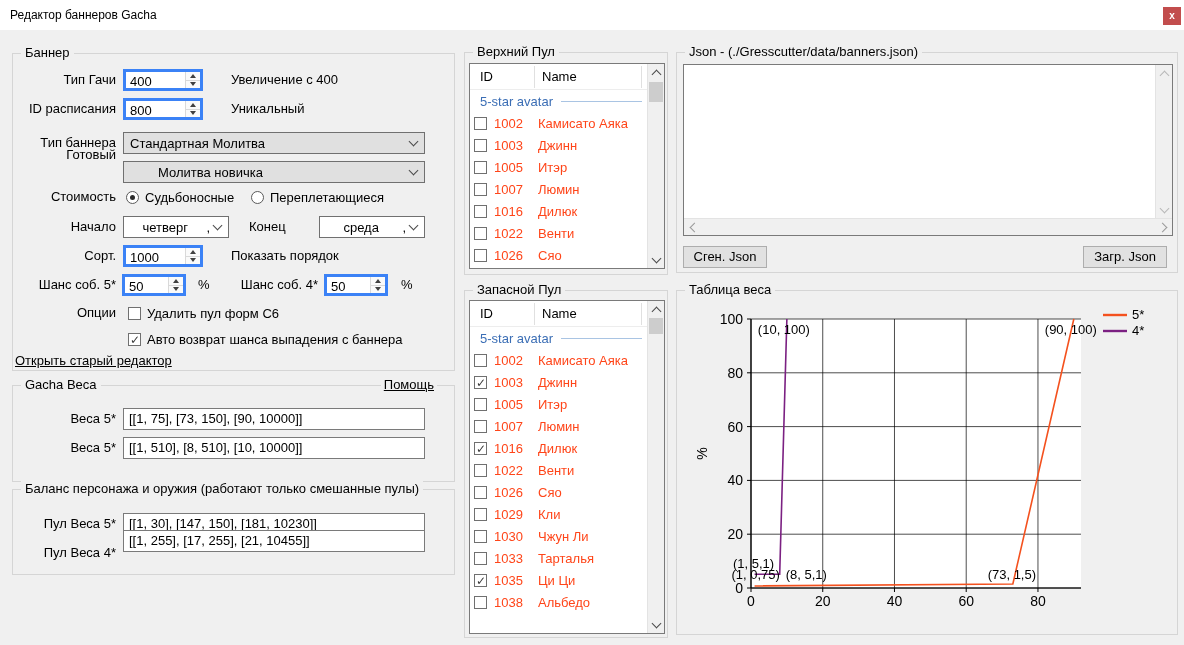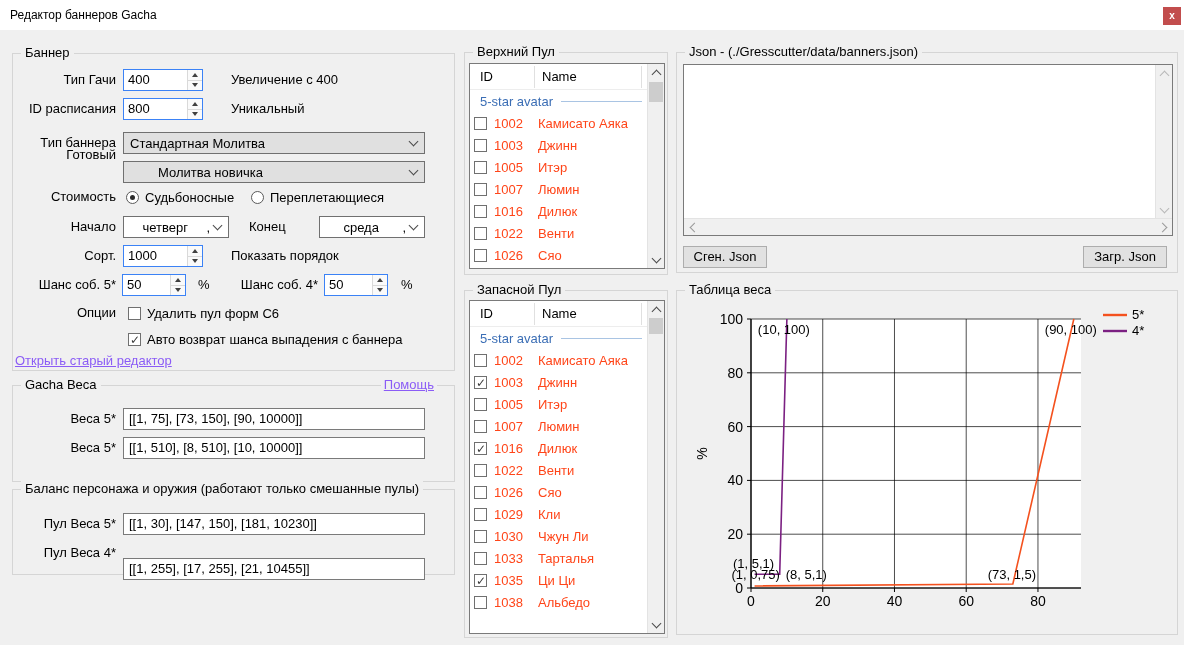--- a/index.html
+++ b/index.html
@@ -18,21 +18,21 @@
   .title-text { position:absolute; left:10px; top:8px; font-size:12px; color:#000; }
   .close-btn { position:absolute; left:1163px; top:7px; width:18px; height:18px; background:#c24d4d; color:#fff; font-size:10px; line-height:17px; text-align:center; font-weight:bold; cursor:default; }
 
   
   .group { position:absolute; border:1px solid #d5d5d5; }
   .group-legend { position:absolute; top:-9px; left:8px; background:#f0f0f0; padding:0 4px; white-space:nowrap; }
 
   
   .flabel { position:absolute; text-align:right; line-height:22px; white-space:nowrap; }
   .caption { position:absolute; line-height:22px; white-space:nowrap;text-align:center; }
-  .spin-input { position:absolute; height:22px; background:#fff; border:1px solid #3b82f6; display:flex; }
+  .spin-input { position:absolute; height:22px; background:#fff; border:3px solid #3b82f6; display:flex; }
   .spin-value { flex:1; line-height:20px; padding-left:4px; overflow:hidden; }
   .spinner { width:15px; display:flex; flex-direction:column; border-left:1px solid #d9d9d9; }
   .spin-btn { flex:1; background:#fafafa; display:flex; align-items:center; justify-content:center; }
   .spin-btn + .spin-btn { border-top:1px solid #d9d9d9; }
   .tri-up { width:0; height:0; border-left:3px solid transparent; border-right:3px solid transparent; border-bottom:4px solid #404040; }
   .tri-down { width:0; height:0; border-left:3px solid transparent; border-right:3px solid transparent; border-top:4px solid #404040; }
 
   .combo { position:absolute; height:22px; border:1px solid #707070; display:flex; align-items:center; }
   .combo-gray { background:#e0e0e0; }
   .combo-gray .combo-text { padding-left:6px; flex:1; text-align:left; }
@@ -45,21 +45,21 @@
   .radio-item { position:absolute; display:flex; align-items:center; height:16px; white-space:nowrap; }
   .radio-circle { width:13px; height:13px; border:1px solid #5a5a5a; border-radius:50%; background:#fff; margin-right:6px; position:relative; flex:0 0 13px; }
   .radio-circle.checked::after { content:""; position:absolute; left:3px; top:3px; width:5px; height:5px; border-radius:50%; background:#2b2b2b; }
 
   .check-item { position:absolute; display:flex; align-items:center; height:16px; white-space:nowrap; }
   .cb { width:13px; height:13px; border:1px solid #707070; background:#fff; margin-right:6px; position:relative; flex:0 0 13px; }
   .cb.checked::after { content:"\2713"; position:absolute; left:1px; top:-1px; font-size:12px; color:#3a3a3a; }
 
   .text-input { position:absolute; height:22px; background:#fff; border:1px solid #7a7a7a; line-height:20px; padding-left:5px; white-space:nowrap; overflow:hidden; }
 
-  a.link { color:#8b5cf6; text-decoration:underline; cursor:pointer; }
+  a.link { color:#000000; text-decoration:underline; cursor:pointer; }
   .link-abs { position:absolute; white-space:nowrap; }
   .help-link { position:absolute; right:17px; top:-9px; background:#f0f0f0; padding:0 3px; }
 
   
   .listview { position:absolute; background:#fff; border:1px solid #7a7a7a; overflow:hidden; }
   .lv-header { position:absolute; left:0; top:0; height:26px; width:178px; background:#fff; }
   .lv-col { position:absolute; top:0; line-height:25px; color:#000; }
   .lv-sep { position:absolute; top:2px; width:1px; height:22px; background:#e0e0e0; }
   .lv-header-underline { position:absolute; left:0; top:25px; width:178px; height:1px; background:#ededed; }
   .lv-rows { position:absolute; left:0; top:26px; width:178px; }
@@ -235,21 +235,21 @@
   <div class="text-input" style="left:110px;top:51px;width:302px;">[[1, 510], [8, 510], [10, 10000]]</div>
 </div>
 
 <div class="group" style="left:12px;top:489px;width:443px;height:86px;">
   <span class="group-legend">Баланс персонажа и оружия (работают только смешанные пулы)</span>
 
   <span class="flabel" style="left:4px;top:23px;width:99px;">Пул Веса 5*</span>
   <div class="text-input" style="left:110px;top:23px;width:302px;">[[1, 30], [147, 150], [181, 10230]]</div>
 
   <span class="flabel" style="left:4px;top:52px;width:99px;">Пул Веса 4*</span>
-  <div class="text-input" style="left:110px;top:68px;width:302px;">[[1, 255], [17, 255], [21, 10455]]</div>
+  <div class="text-input" style="left:110px;top:40px;width:302px;">[[1, 255], [17, 255], [21, 10455]]</div>
 </div>
 
 <div class="group" style="left:464px;top:52px;width:204px;height:223px;">
   <span class="group-legend">Верхний Пул</span>
   <div class="listview" style="left:4px;top:10px;width:196px;height:206px;">
     <div class="lv-header">
       <span class="lv-col" style="left:10px;">ID</span>
       <span class="lv-col" style="left:72px;">Name</span>
       <span class="lv-sep" style="left:64px;"></span>
       <span class="lv-sep" style="left:171px;"></span>

